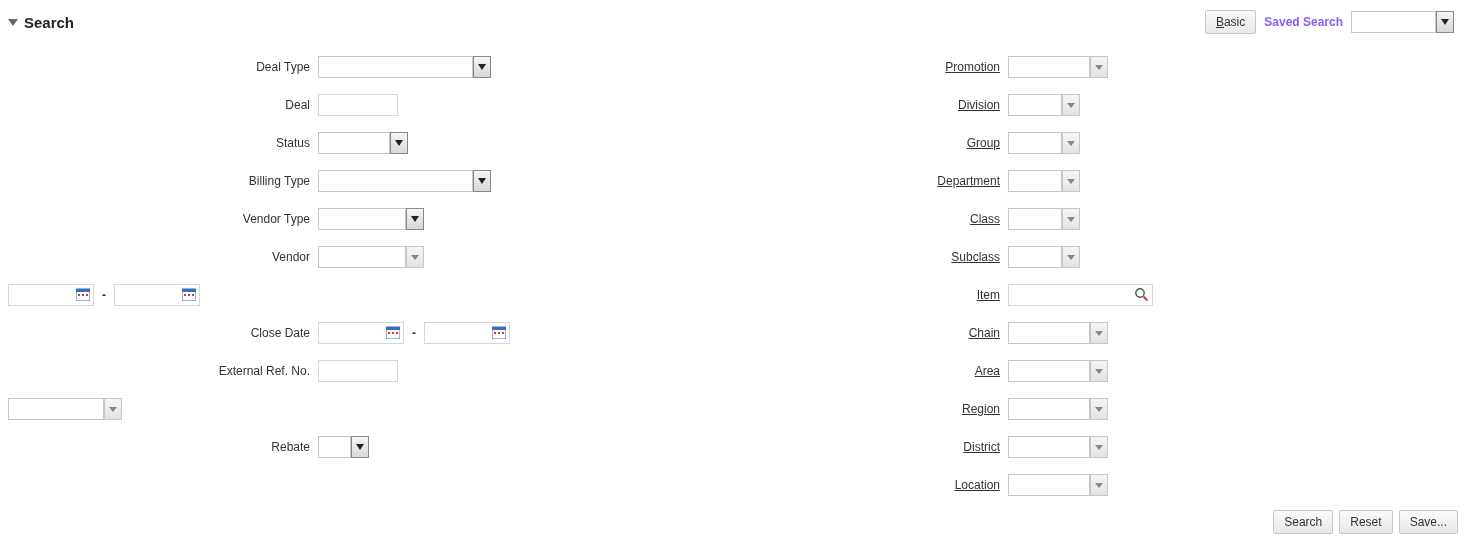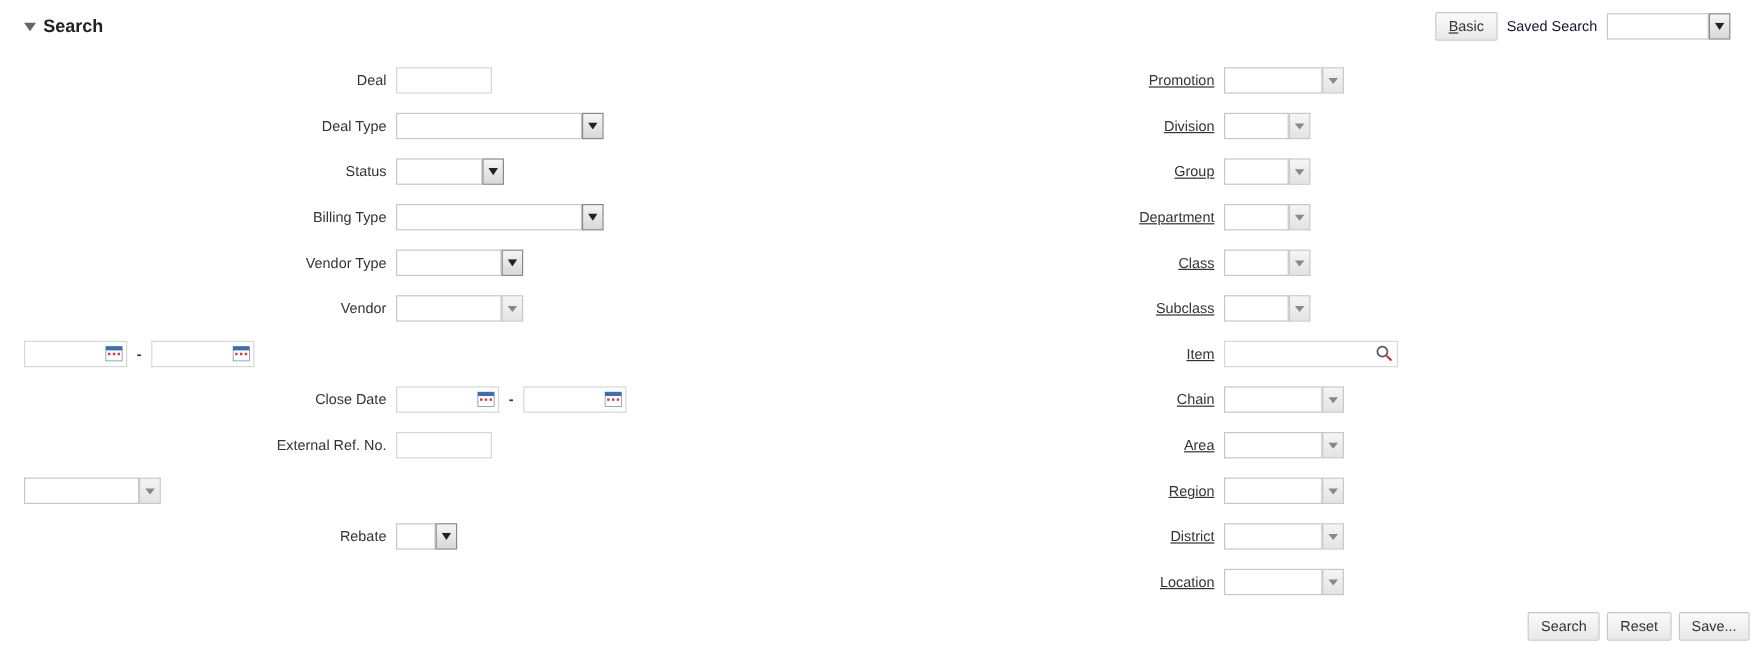--- a/index.html
+++ b/index.html
@@ -9,21 +9,21 @@
       font-family: Arial, Helvetica, sans-serif;
       font-size: 12px;
       color: #333;
       background: #fff;
       width: 1468px;
     }
     .container {
       position: relative;
       width: 1468px;
       height: 542px;
-      padding: 10px 20px;
+      padding: 10px 8px;
     }
     .header-row {
       display: flex;
       align-items: center;
       justify-content: space-between;
       margin-bottom: 14px;
       padding-right: 6px;
     }
     .header-left {
       display: flex;
@@ -62,22 +62,22 @@
       border: 1px solid #c7c7c7;
       background: linear-gradient(#fafafa,#e8e8e8);
       border-radius: 2px;
       cursor: pointer;
       font-size: 12px;
       color: #333;
     }
     .btn .underline { text-decoration: underline; }
     .saved-label {
       font-size: 12px;
-      color: #0f172a;
-      font-weight: normal;
+      color: #8b5cf6;
+      font-weight: bold;
     }
     .dd-wrap {
       display: inline-flex;
       align-items: stretch;
     }
     .dd-input {
       border: 1px solid #c7c7c7;
       background: #fff;
       height: 22px;
       padding: 0 4px;
@@ -202,38 +202,38 @@
         </span>
       </span>
     </div>
   </div>
 
   <div class="form-columns">
 
     <div class="col-left">
 
       <div class="field-row">
-        <div class="field-label">Deal</div>
-        <div class="field-control">
-            <input class="txt txt-80" value="" style="">
-          </div>
-      </div>
-
-      <div class="field-row">
         <div class="field-label">Deal Type</div>
         <div class="field-control">
           <span class="dd-wrap">
             <input class="dd-input txt-lg" value="" style="">
             <span class="dd-btn">
                 <svg width="8" height="6">
                   <polygon points="0,0 8,0 4,6" fill="#222"></polygon>
                 </svg>
               </span>
           </span>
         </div>
+      </div>
+
+      <div class="field-row">
+        <div class="field-label">Deal</div>
+        <div class="field-control">
+            <input class="txt txt-80" value="" style="">
+          </div>
       </div>
 
       <div class="field-row">
         <div class="field-label">Status</div>
         <div class="field-control">
           <span class="dd-wrap">
             <input class="dd-input txt-70" value="" style="">
             <span class="dd-btn">
                 <svg width="8" height="6">
                   <polygon points="0,0 8,0 4,6" fill="#222"></polygon>

